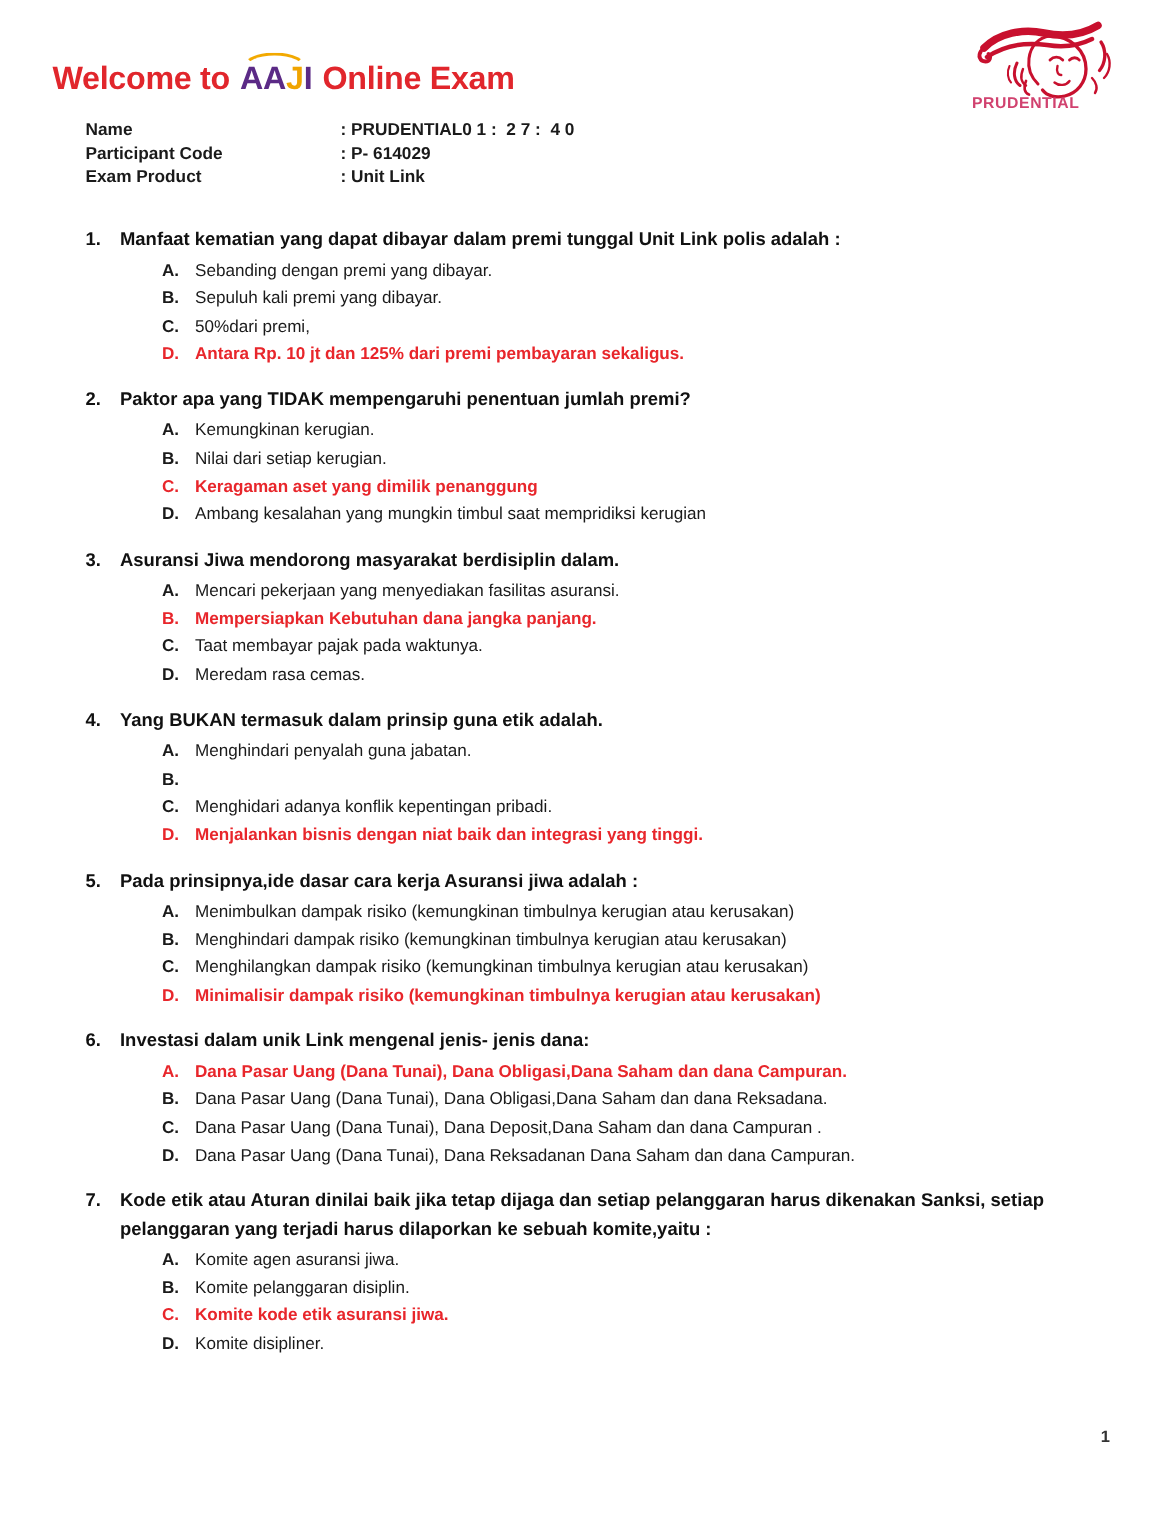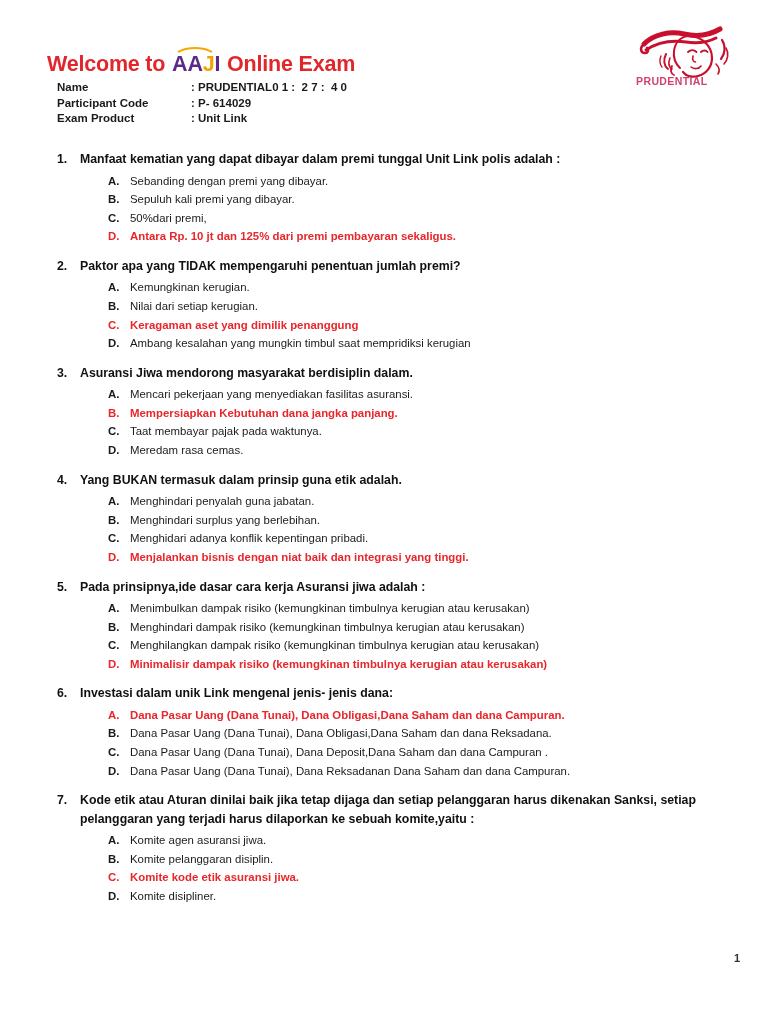--- a/index.html
+++ b/index.html
@@ -15,21 +15,21 @@
     font-family: "Liberation Sans", sans-serif;
     color: #111111;
     overflow: hidden;
   }
 
   .page {
     position: relative;
     width: 768px;
     height: 1024px;
     box-sizing: border-box;
-    padding: 16px;
+    padding: 4px;
   }
 
   
   .header {
     position: relative;
     height: 78px;
   }
 
   .welcome-title {
     position: absolute;
@@ -100,20 +100,21 @@
     position: absolute;
     left: 57px;
     top: 80px;
     font-size: 11.5px;
     font-weight: bold;
     color: #1a1a1a;
     line-height: 15.5px;
   }
   .info-row {
     display: flex;
+    gap: 36px;
   }
   .info-label {
     width: 118px;
     flex: 0 0 118px;
   }
   .info-value {
     white-space: pre;
     margin-left: 16px;
   }
 
@@ -315,21 +316,20 @@
           <div class="qnum">4.</div>
           <div class="qtext">Yang BUKAN termasuk dalam prinsip guna etik adalah.</div>
         </div>
         <div class="opts">
           <div class="opt">
             <div class="opt-letter">A.</div>
             <div class="opt-text">Menghindari penyalah guna jabatan.</div>
           </div>
           <div class="opt">
             <div class="opt-letter">B.</div>
-            <div class="opt-text">Menghindari surplus yang berlebihan.</div>
           </div>
           <div class="opt">
             <div class="opt-letter">C.</div>
             <div class="opt-text">Menghidari adanya konflik kepentingan pribadi.</div>
           </div>
           <div class="opt correct">
             <div class="opt-letter">D.</div>
             <div class="opt-text">Menjalankan bisnis dengan niat baik dan integrasi yang tinggi.</div>
           </div>
         </div>

